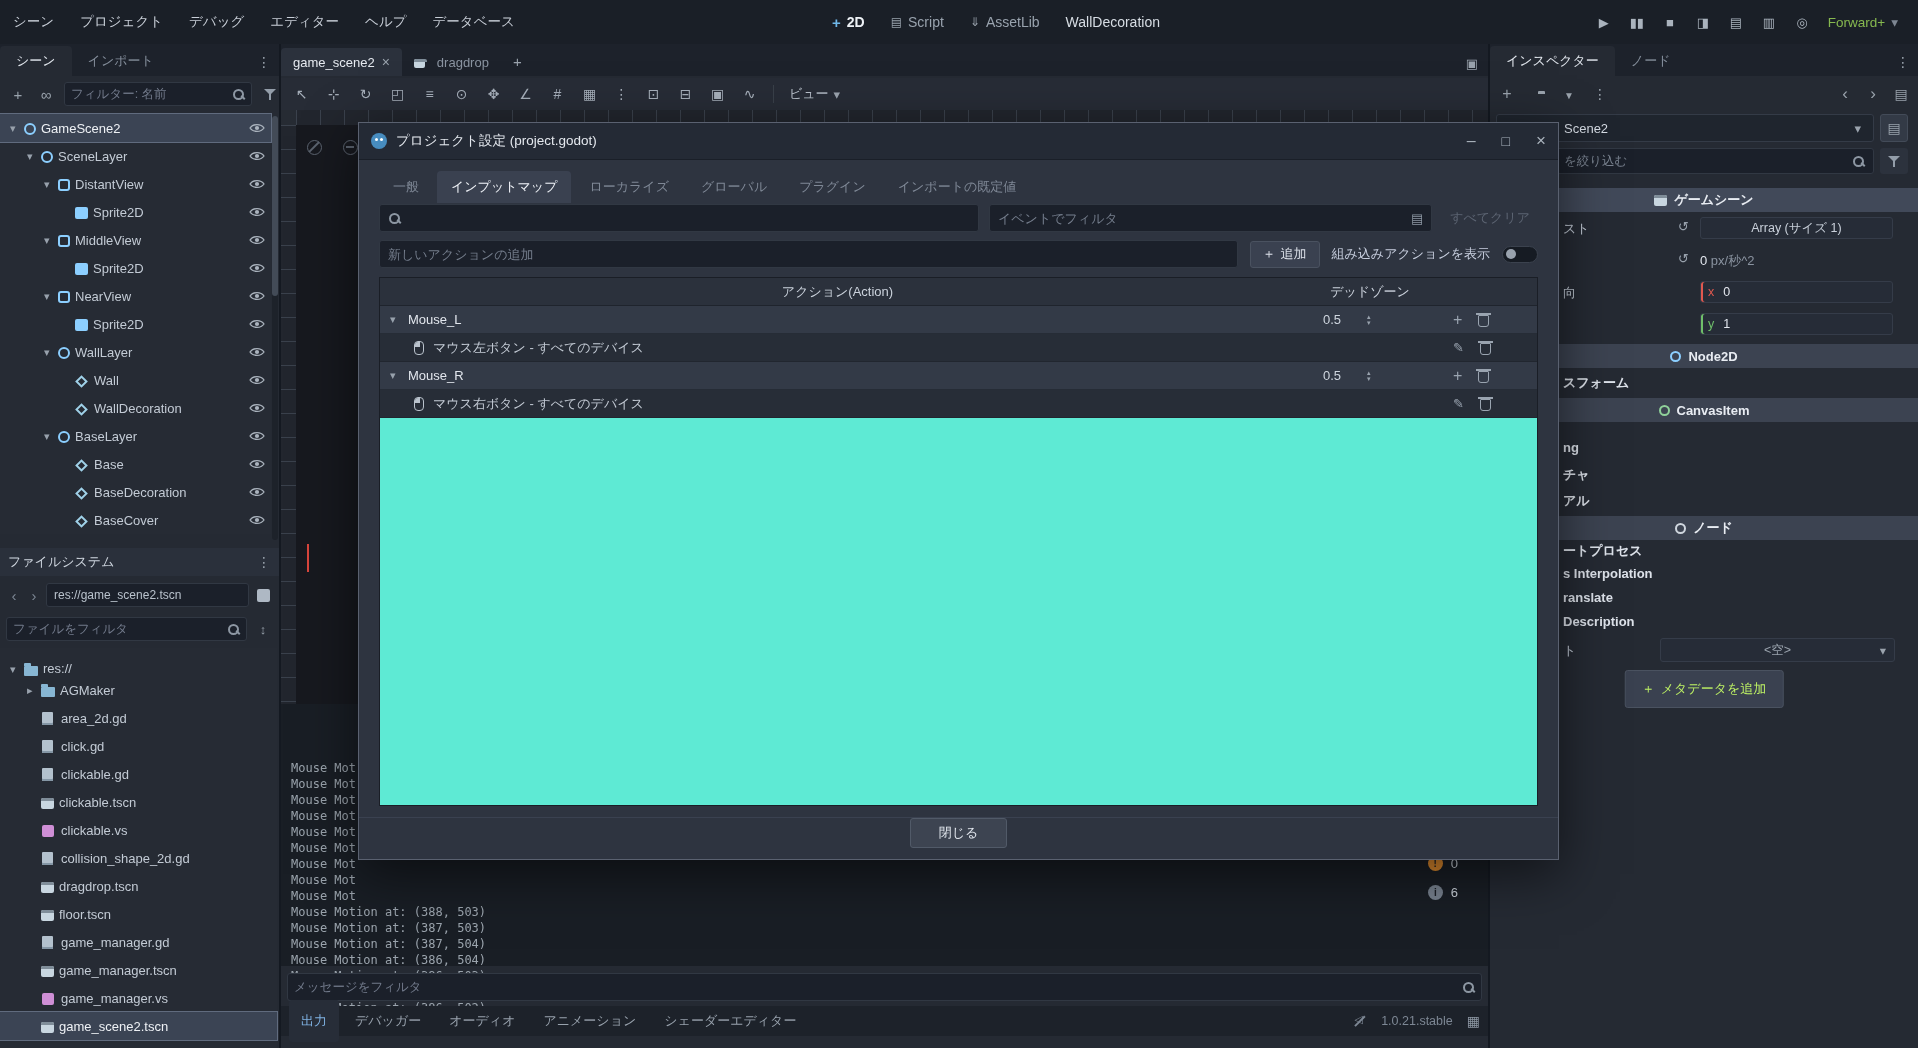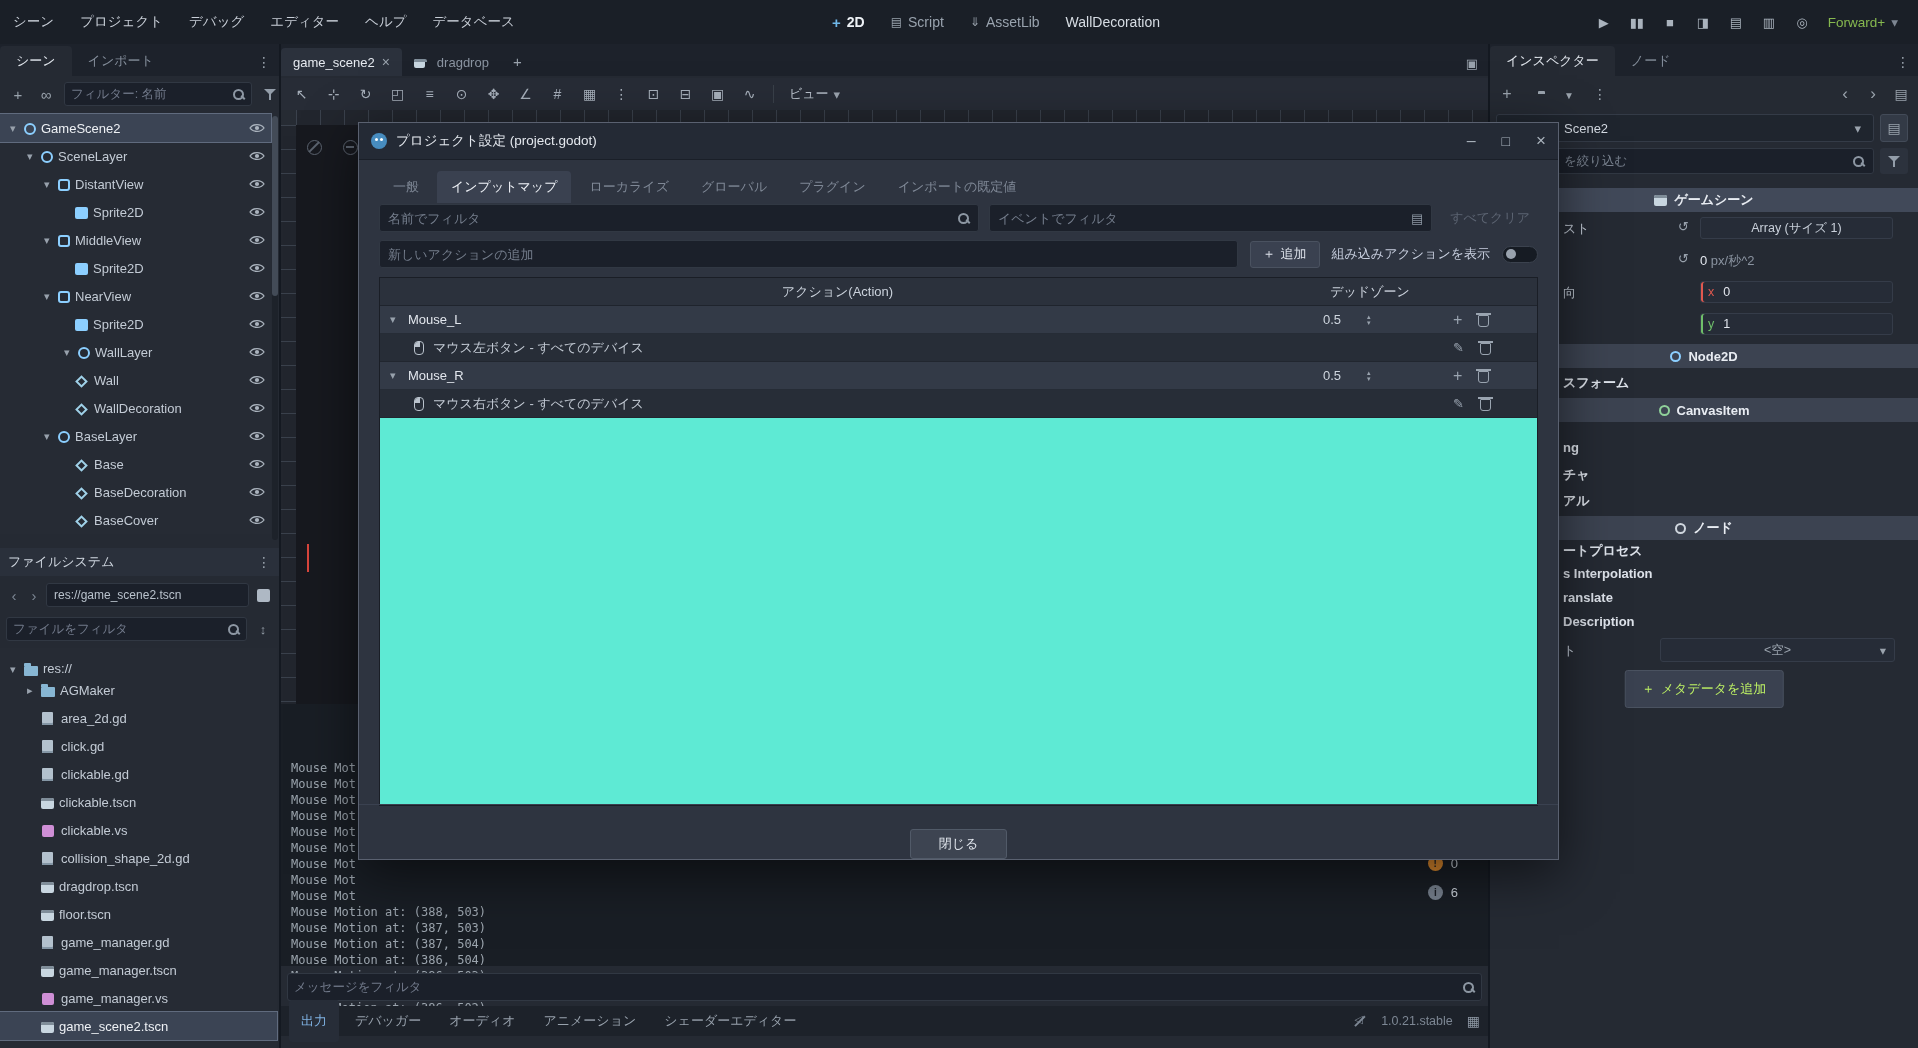--- a/index.html
+++ b/index.html
@@ -201,21 +201,21 @@
   .col-icons{width:92px}
   .act-row{display:flex;align-items:center;height:28px;background:#333a47;border-bottom:1px solid #262c36;padding-left:10px}
   .act-row .name{color:#e2e6ed;font-size:13px;margin-left:4px}
   .dead-cell{width:150px;display:flex;align-items:center;justify-content:flex-start;padding-left:28px;color:#cfd6df;margin-left:auto}
   .dead-cell .spin{margin-left:26px}
   .icon-cell{width:92px;display:flex;align-items:center;gap:16px;padding-left:8px}
   .plus-ic::before{content:"+";color:#9aa4b0;font-size:16px}
   .evt-row{display:flex;align-items:center;height:28px;background:#272d37;border-bottom:1px solid #21262f;padding-left:34px;gap:9px}
   .evt-row .elbl{color:#c3cad4;font-size:13px}
   .evt-row .icon-cell{margin-left:auto}
-  .dlg-bottom{position:absolute;left:0;right:0;bottom:0;height:55px;border-top:1px solid #3a4150;display:flex;align-items:flex-end;justify-content:center}
+  .dlg-bottom{position:absolute;left:0;right:0;bottom:0;height:42px;border-top:1px solid #3a4150;display:flex;align-items:flex-start;justify-content:center}
   .close-btn{height:30px;background:#3d4451;border:1px solid #515a68;border-radius:3px;padding:0 28px;color:#e2e7ee;font-size:13px;display:flex;align-items:center}
 </style>
 </head>
 <body>
 
 <div class="menubar">
   <div style="display:flex">
 
   <span class="menu-item">シーン</span>
       <span class="menu-item">プロジェクト</span>
@@ -371,21 +371,21 @@
         <span class="ti sprite"></span>
         <span>Sprite2D</span>
         <span class="eye">
           <svg width="16" height="12" viewBox="0 0 16 12">
             <path d="M1 6 C4 1.5 12 1.5 15 6 C12 10.5 4 10.5 1 6 Z" fill="none" stroke="#aab3bd" stroke-width="1.3"></path>
             <circle cx="8" cy="6" r="2.1" fill="#aab3bd"></circle>
           </svg>
         </span>
       </div>
 
-      <div class="tree-row" style="padding-left: 44px; margin-left: 20px;">
+      <div class="tree-row" style="padding-left: 44px;">
         <span class="arrow expanded"></span>
         <span class="ti node2d"></span>
         <span>WallLayer</span>
         <span class="eye">
           <svg width="16" height="12" viewBox="0 0 16 12">
             <path d="M1 6 C4 1.5 12 1.5 15 6 C12 10.5 4 10.5 1 6 Z" fill="none" stroke="#aab3bd" stroke-width="1.3"></path>
             <circle cx="8" cy="6" r="2.1" fill="#aab3bd"></circle>
           </svg>
         </span>
       </div>
@@ -761,21 +761,20 @@
 
   <span class="dlg-tab">一般</span>
       <span class="dlg-tab active">インプットマップ</span>
       <span class="dlg-tab">ローカライズ</span>
       <span class="dlg-tab">グローバル</span>
       <span class="dlg-tab">プラグイン</span>
       <span class="dlg-tab">インポートの既定値</span>
     </div>
   <div class="dlg-row1">
     <span class="dlg-input w-name">
-      <input placeholder="名前でフィルタ" style="">
       <span class="mag"></span>
     </span>
     <span class="dlg-input w-event">
       <input placeholder="イベントでフィルタ" style="">
       <span class="kbd-ic"></span>
     </span>
     <span class="clear-all">すべてクリア</span>
   </div>
   <div class="dlg-row2">
     <span class="dlg-input w-action">

